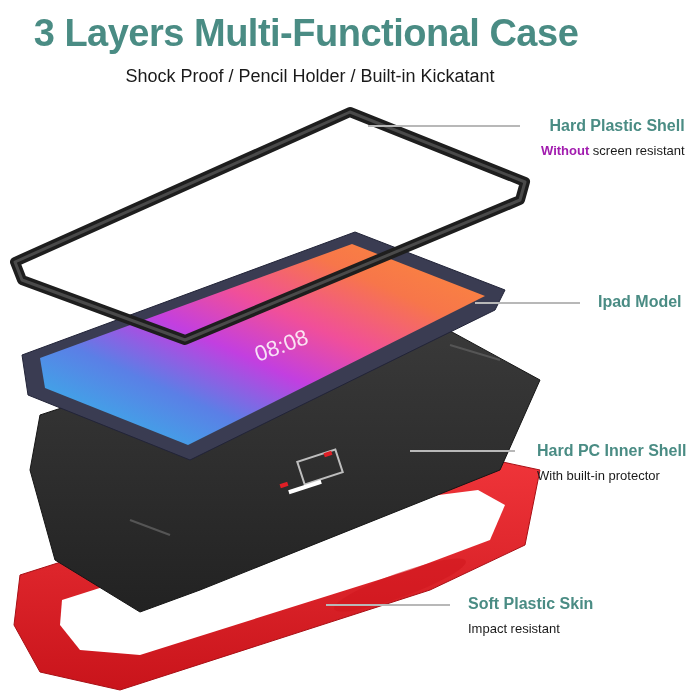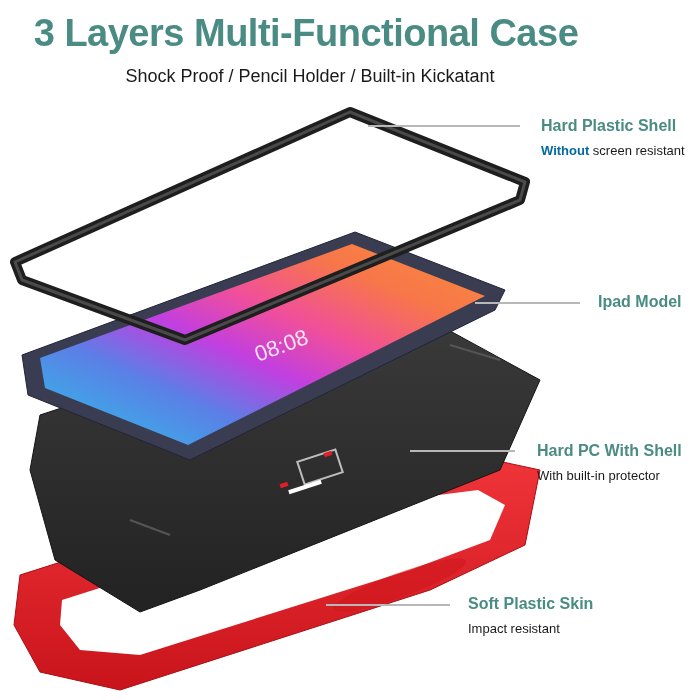--- a/index.html
+++ b/index.html
@@ -22,21 +22,21 @@
 
   .label { position: absolute; }
   .label .name {
     display: block; font-weight: bold; font-size: 16px; color: #4a8c84;
     white-space: nowrap;
   }
   .label .desc {
     display: block; font-size: 13px; color: #1a1a1a; margin-top: 8px;
     white-space: nowrap;
   }
-  .label .desc .hl { color: #0369a1; font-weight: bold; }
+  .label .desc .hl { color: #a21caf; font-weight: bold; }
 
   .leader { position: absolute; height: 1.5px; background: #b8b8b8; }
 </style>
 </head>
 <body>
 
 <div class="title">3 Layers Multi-Functional Case</div>
 <div class="subtitle">Shock Proof / Pencil Holder / Built-in Kickatant</div>
 
 <div class="stage">
@@ -87,30 +87,30 @@
       <path d="M15 262 L350 112 L525 182 L520 200 L185 340 L22 280 Z" fill="none" stroke="#4a4a4a" stroke-width="3" stroke-linejoin="round"></path>
     </g>
   </svg>
 </div>
 
 <div class="leader" style="left:368px; top:125px; width:152px;"></div>
 <div class="leader" style="left:475px; top:302px; width:105px;"></div>
 <div class="leader" style="left:410px; top:450px; width:105px;"></div>
 <div class="leader" style="left:326px; top:604px; width:124px;"></div>
 
-<div class="label" style="left:541px; top:117px;">
+<div class="label" style="left:541px; top:117px;text-align:right;">
   <span class="name">Hard Plastic Shell</span>
   <span class="desc"><span class="hl">Without</span><span> screen resistant</span></span>
 </div>
 
 <div class="label" style="left:598px; top:293px;text-align:right;">
   <span class="name">Ipad Model</span>
 </div>
 
 <div class="label" style="left:537px; top:442px;">
-  <span class="name">Hard PC With Shell</span>
+  <span class="name">Hard PC Inner Shell</span>
   <span class="desc">With built-in protector</span>
 </div>
 
 <div class="label" style="left:468px; top:595px;">
   <span class="name">Soft Plastic Skin</span>
   <span class="desc">Impact resistant</span>
 </div>
 
 </body></html>

